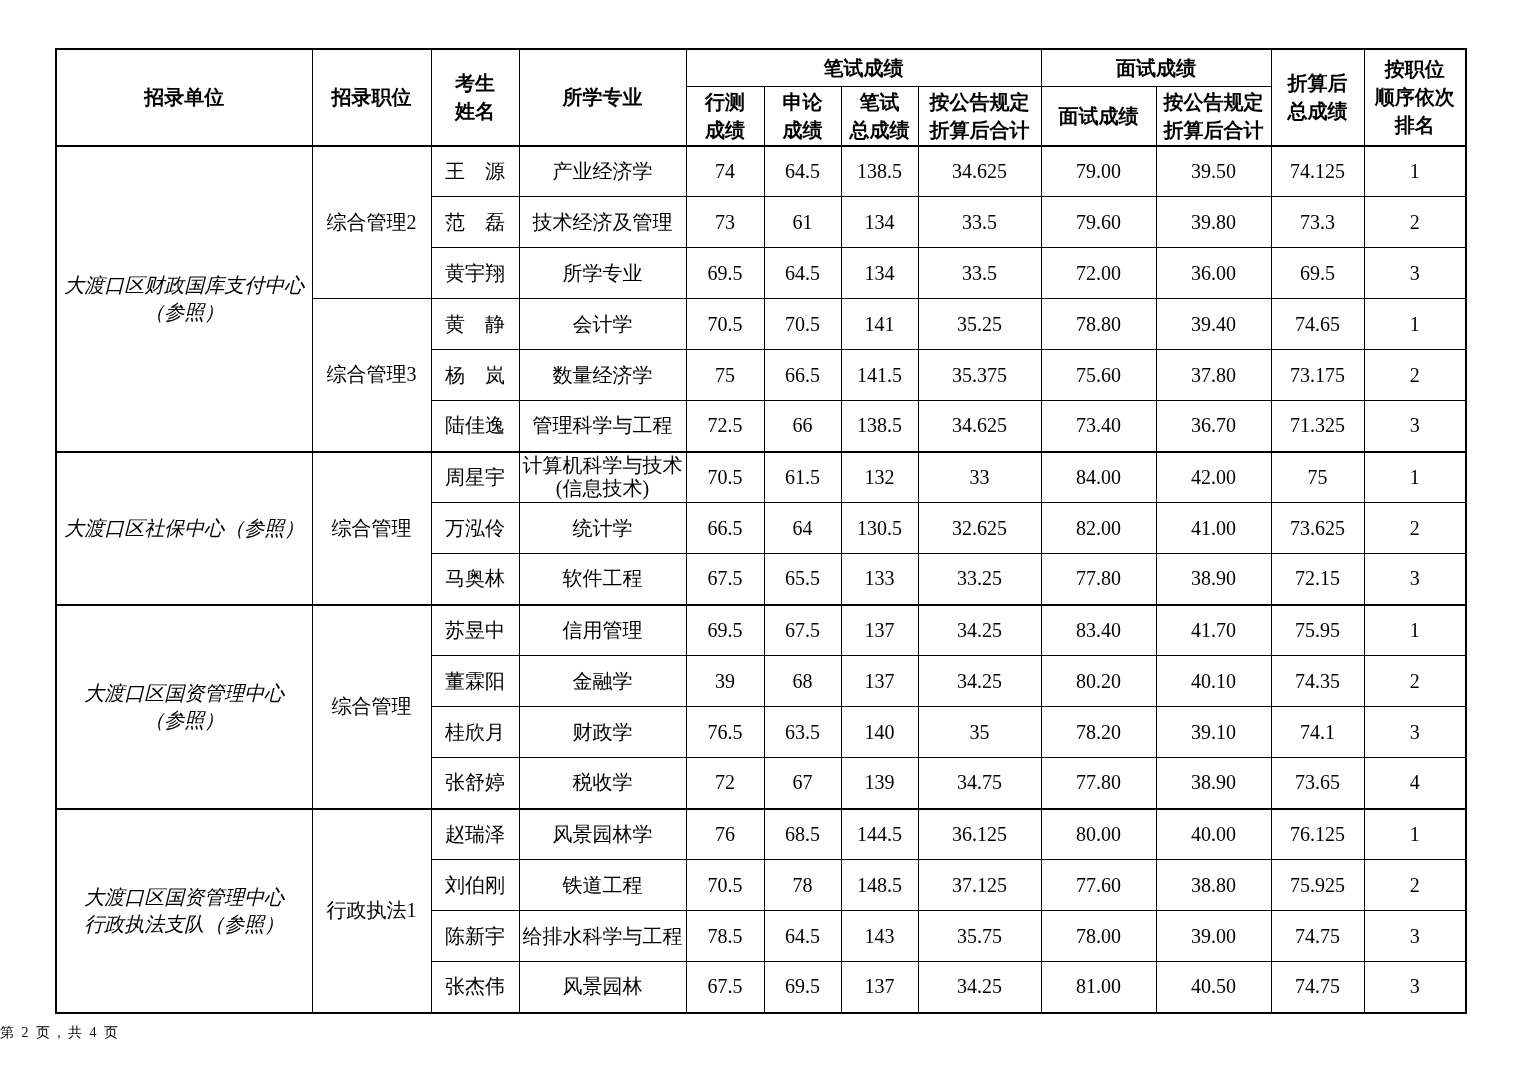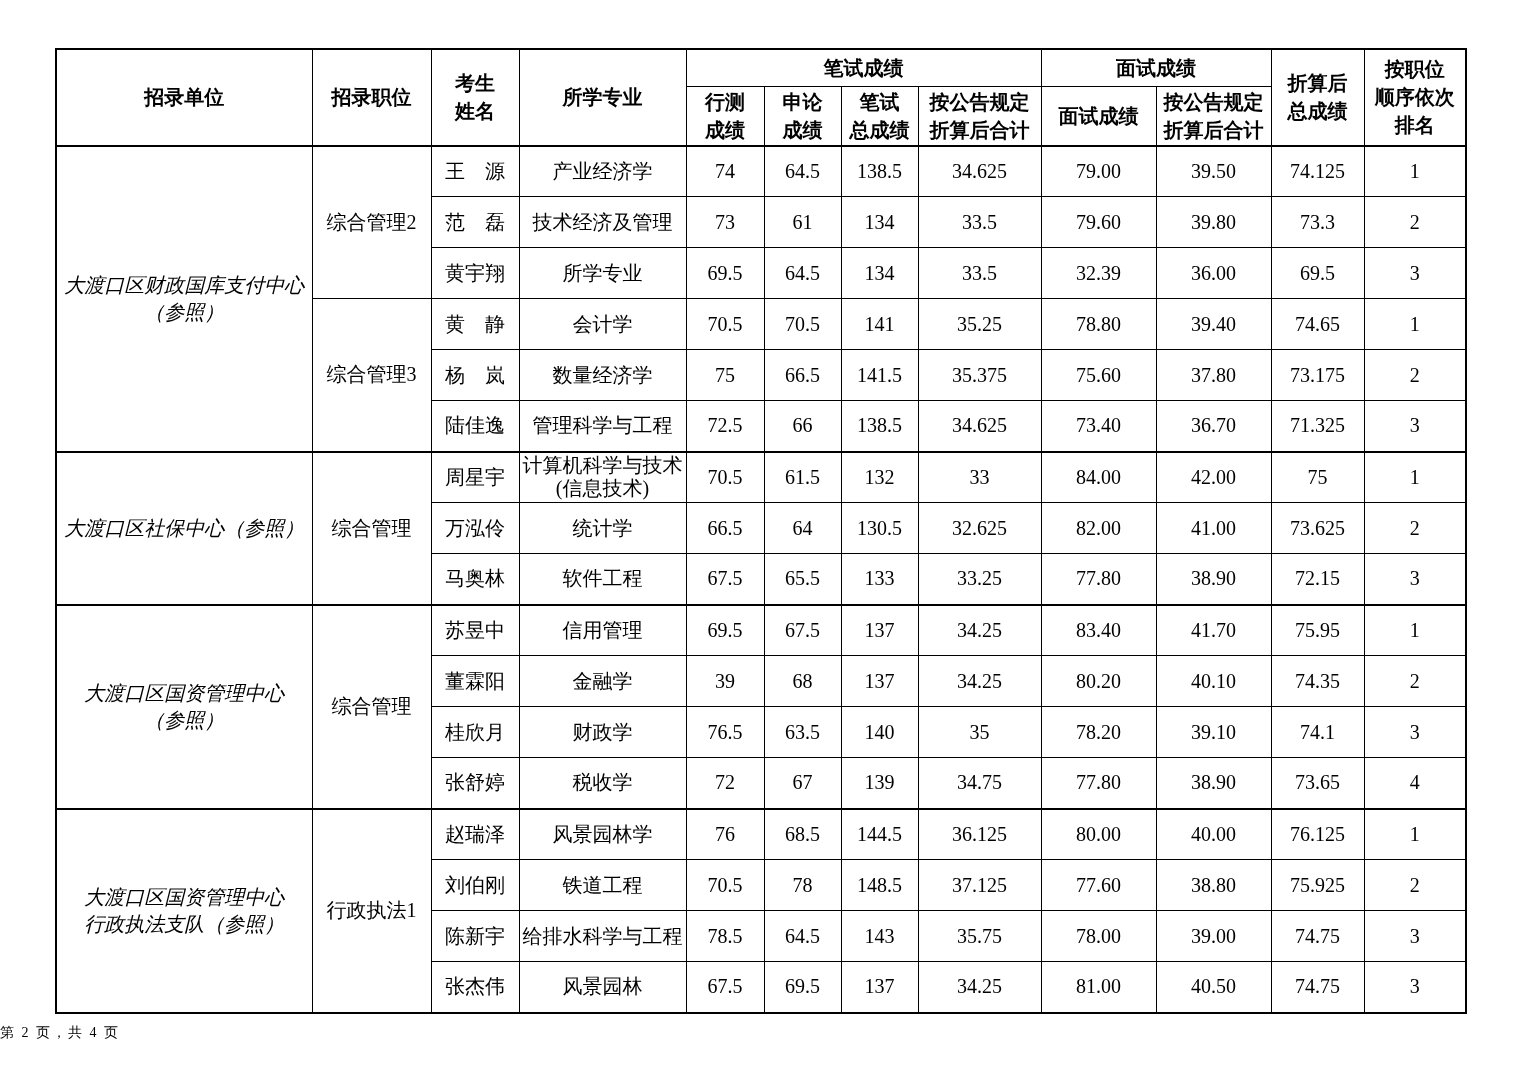--- a/index.html
+++ b/index.html
@@ -140,21 +140,21 @@
         <td>73.3</td>
         <td>2</td>
       </tr>
       <tr>
         <td>黄宇翔</td>
         <td>所学专业</td>
         <td>69.5</td>
         <td>64.5</td>
         <td>134</td>
         <td>33.5</td>
-        <td>32.39</td>
+        <td>72.00</td>
         <td>36.00</td>
         <td>69.5</td>
         <td>3</td>
       </tr>
       <tr>
         <td rowspan="3">综合管理3</td>
         <td>黄　静</td>
         <td>会计学</td>
         <td>70.5</td>
         <td>70.5</td>

